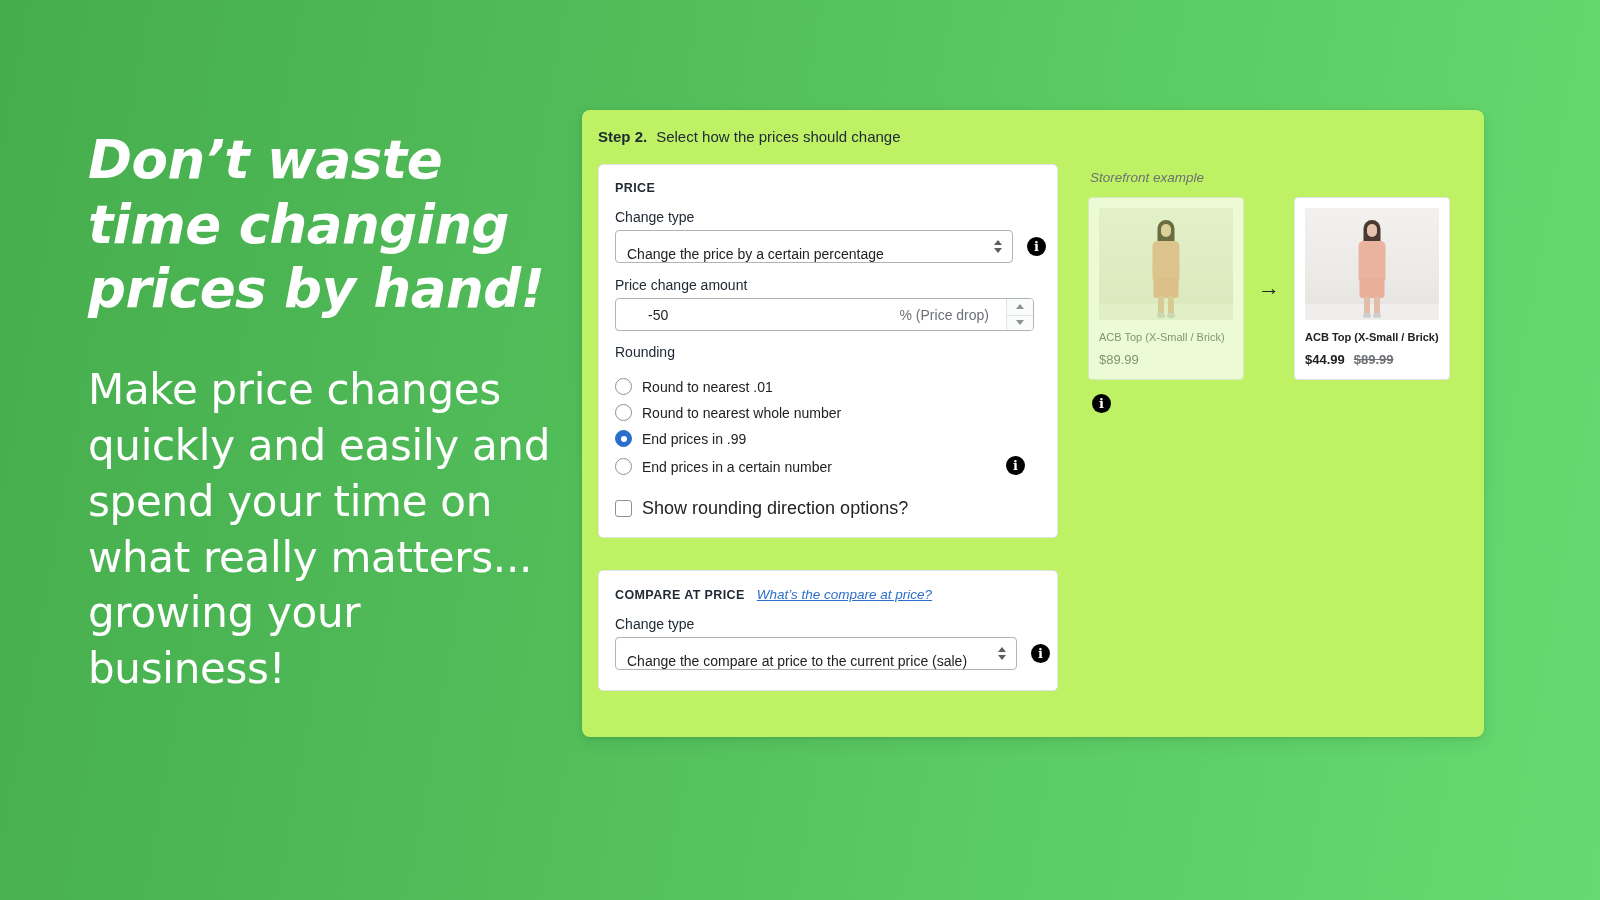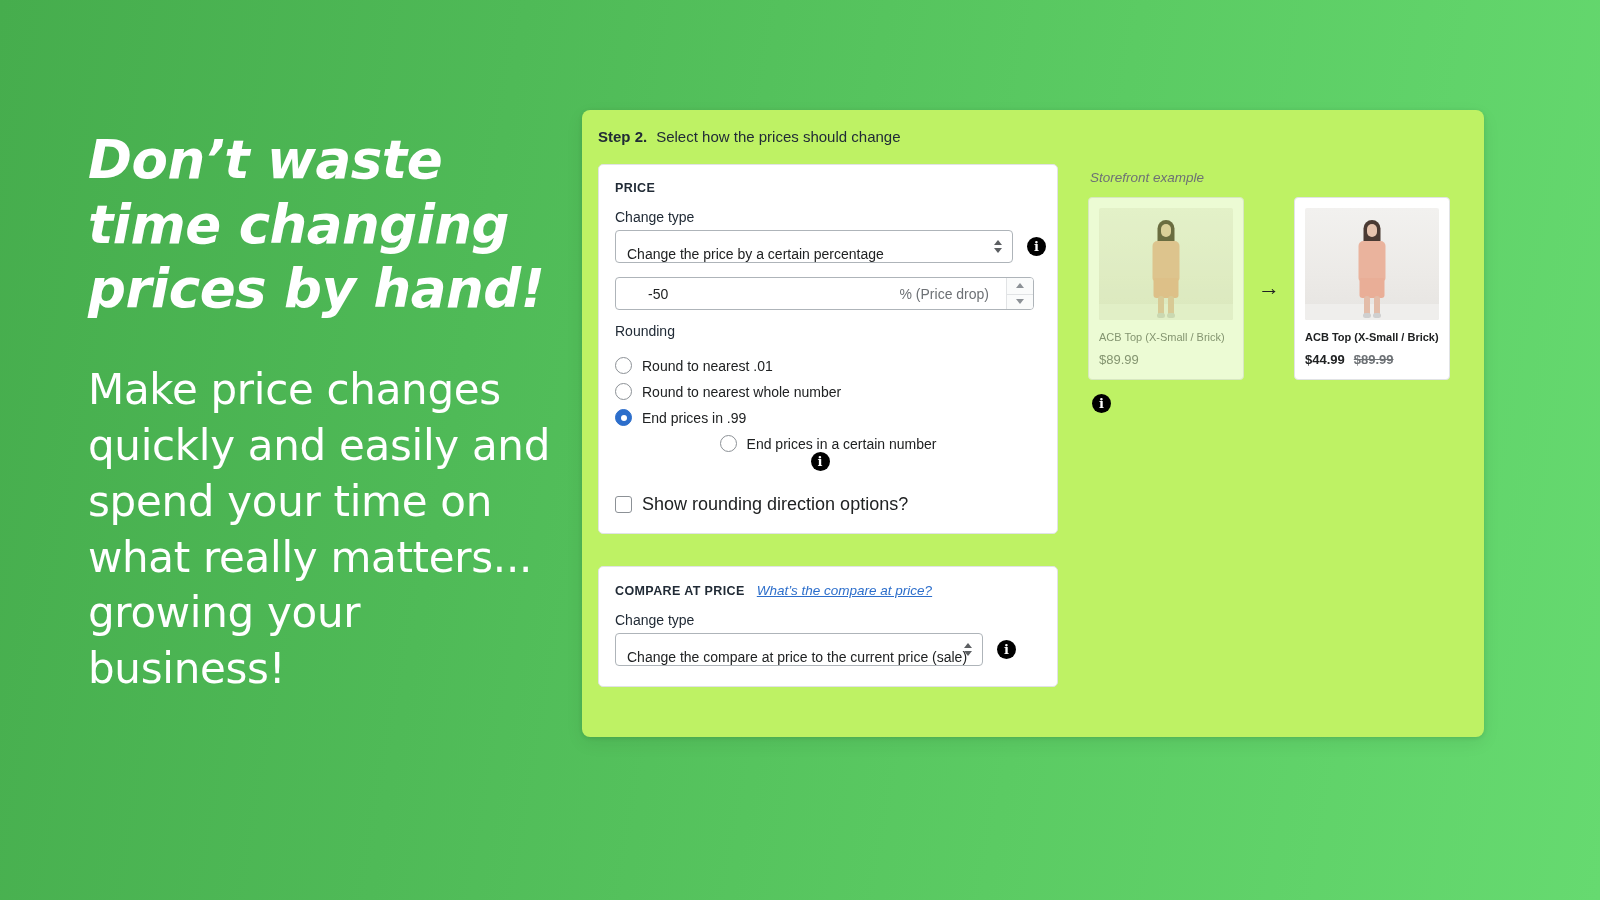--- a/index.html
+++ b/index.html
@@ -132,21 +132,21 @@
     width: 398px;
     height: 33px;
     border: 1px solid #aeb4b9;
     border-radius: 4px;
     background: #ffffff;
     box-sizing: border-box;
     display: flex;
     align-items: flex-end;
     cursor: pointer;
   }
-  .select-wrap.wide { width: 368px; }
+  .select-wrap.wide { width: 402px; }
   .select-value {
     font-size: 14px;
     color: #202223;
     padding-left: 11px;
     padding-right: 28px;
     white-space: nowrap;
     overflow: hidden;
   }
   .select-caret {
     position: absolute;
@@ -254,23 +254,22 @@
     position: absolute;
     left: 50%; top: 50%;
     transform: translate(-50%,-50%);
     width: 6px; height: 6px;
     border-radius: 50%;
     background: #ffffff;
   }
   .radio-label { font-size: 14px; color: #202223; }
   .radio-row-spaced {
     display: flex;
-    align-items: center;
+    align-items: flex-end;
     justify-content: space-between;
-    flex-direction: column;
   }
   .radio-row-spaced .radio-row { margin-bottom: 0; }
 
   
   .check-row {
     display: flex;
     align-items: center;
     gap: 10px;
     margin-top: 23px;
     cursor: pointer;
@@ -457,20 +456,21 @@
           <div class="select-wrap">
             <span class="select-value">Change the price by a certain percentage</span>
             <span class="select-caret">
                 <i class="up"></i>
                 <i class="down"></i>
               </span>
           </div>
           <span class="info-icon">i</span>
         </div>
 
+        <label class="field-label">Price change amount</label>
         <div class="number-wrap">
           <span class="number-value">-50</span>
           <span class="number-suffix">% (Price drop)</span>
           <span class="stepper">
             <button>
                 <i class="up"></i>
               </button>
             <button>
                 <i class="down"></i>
               </button>

